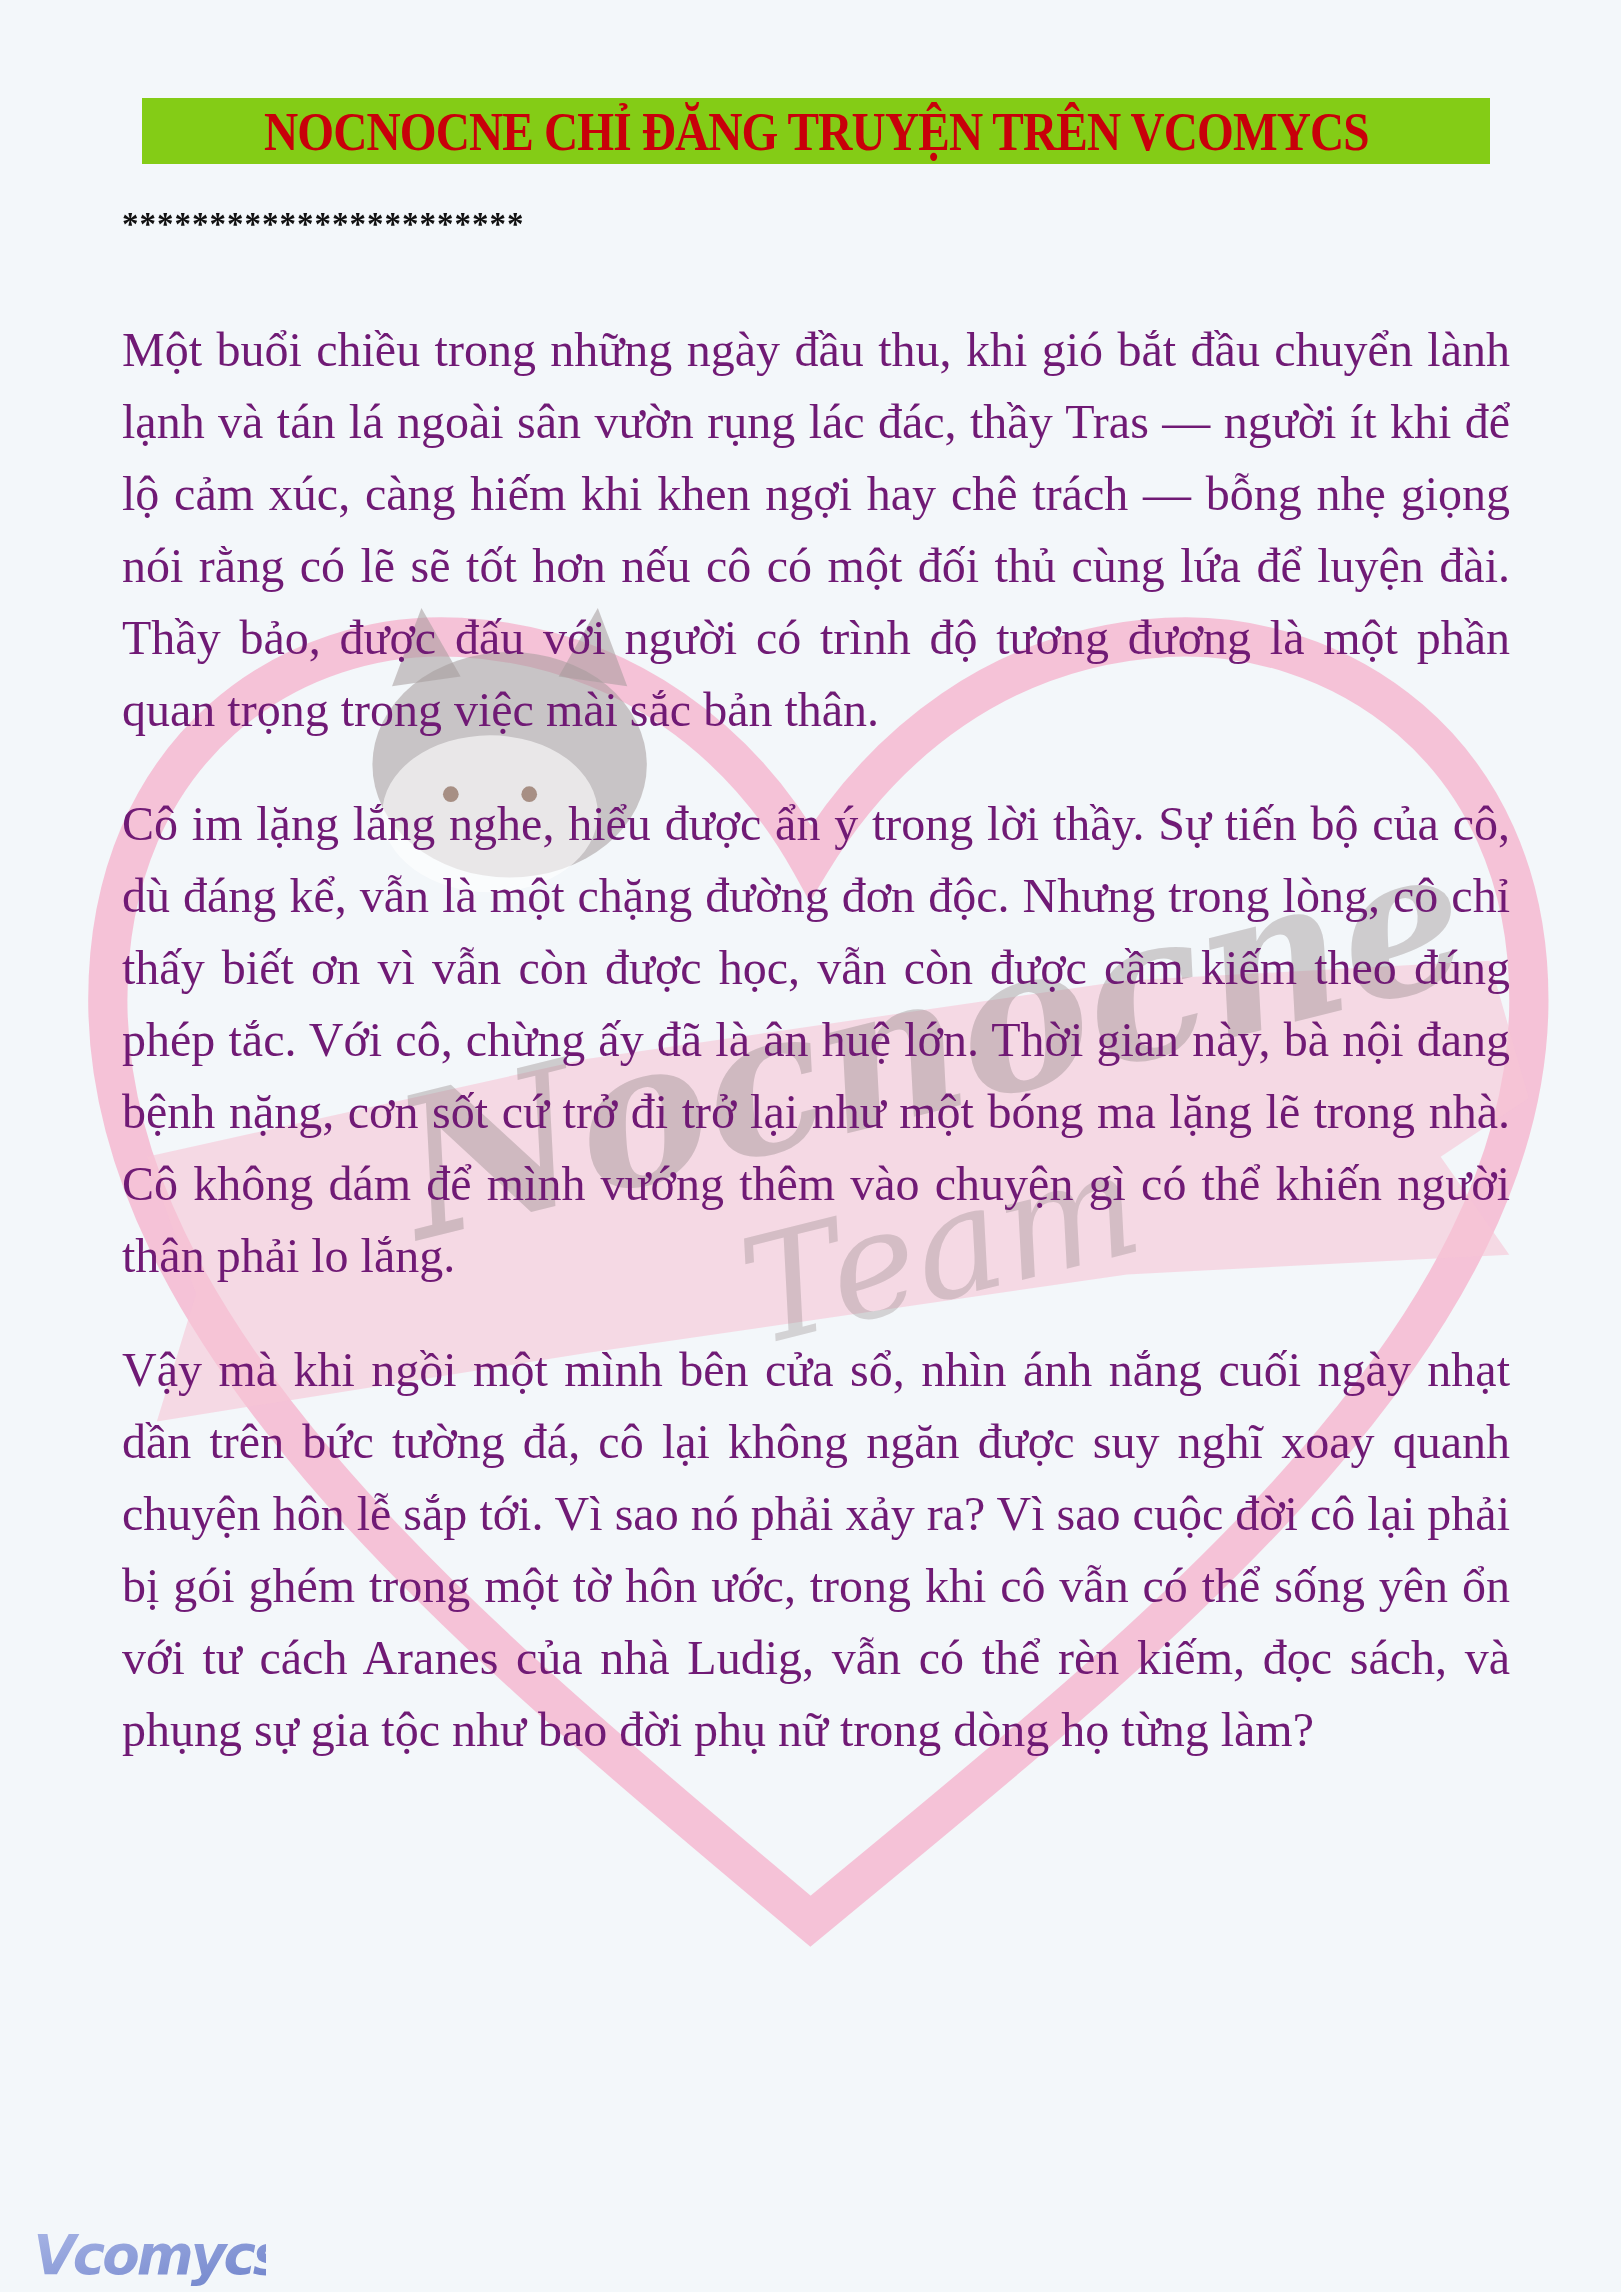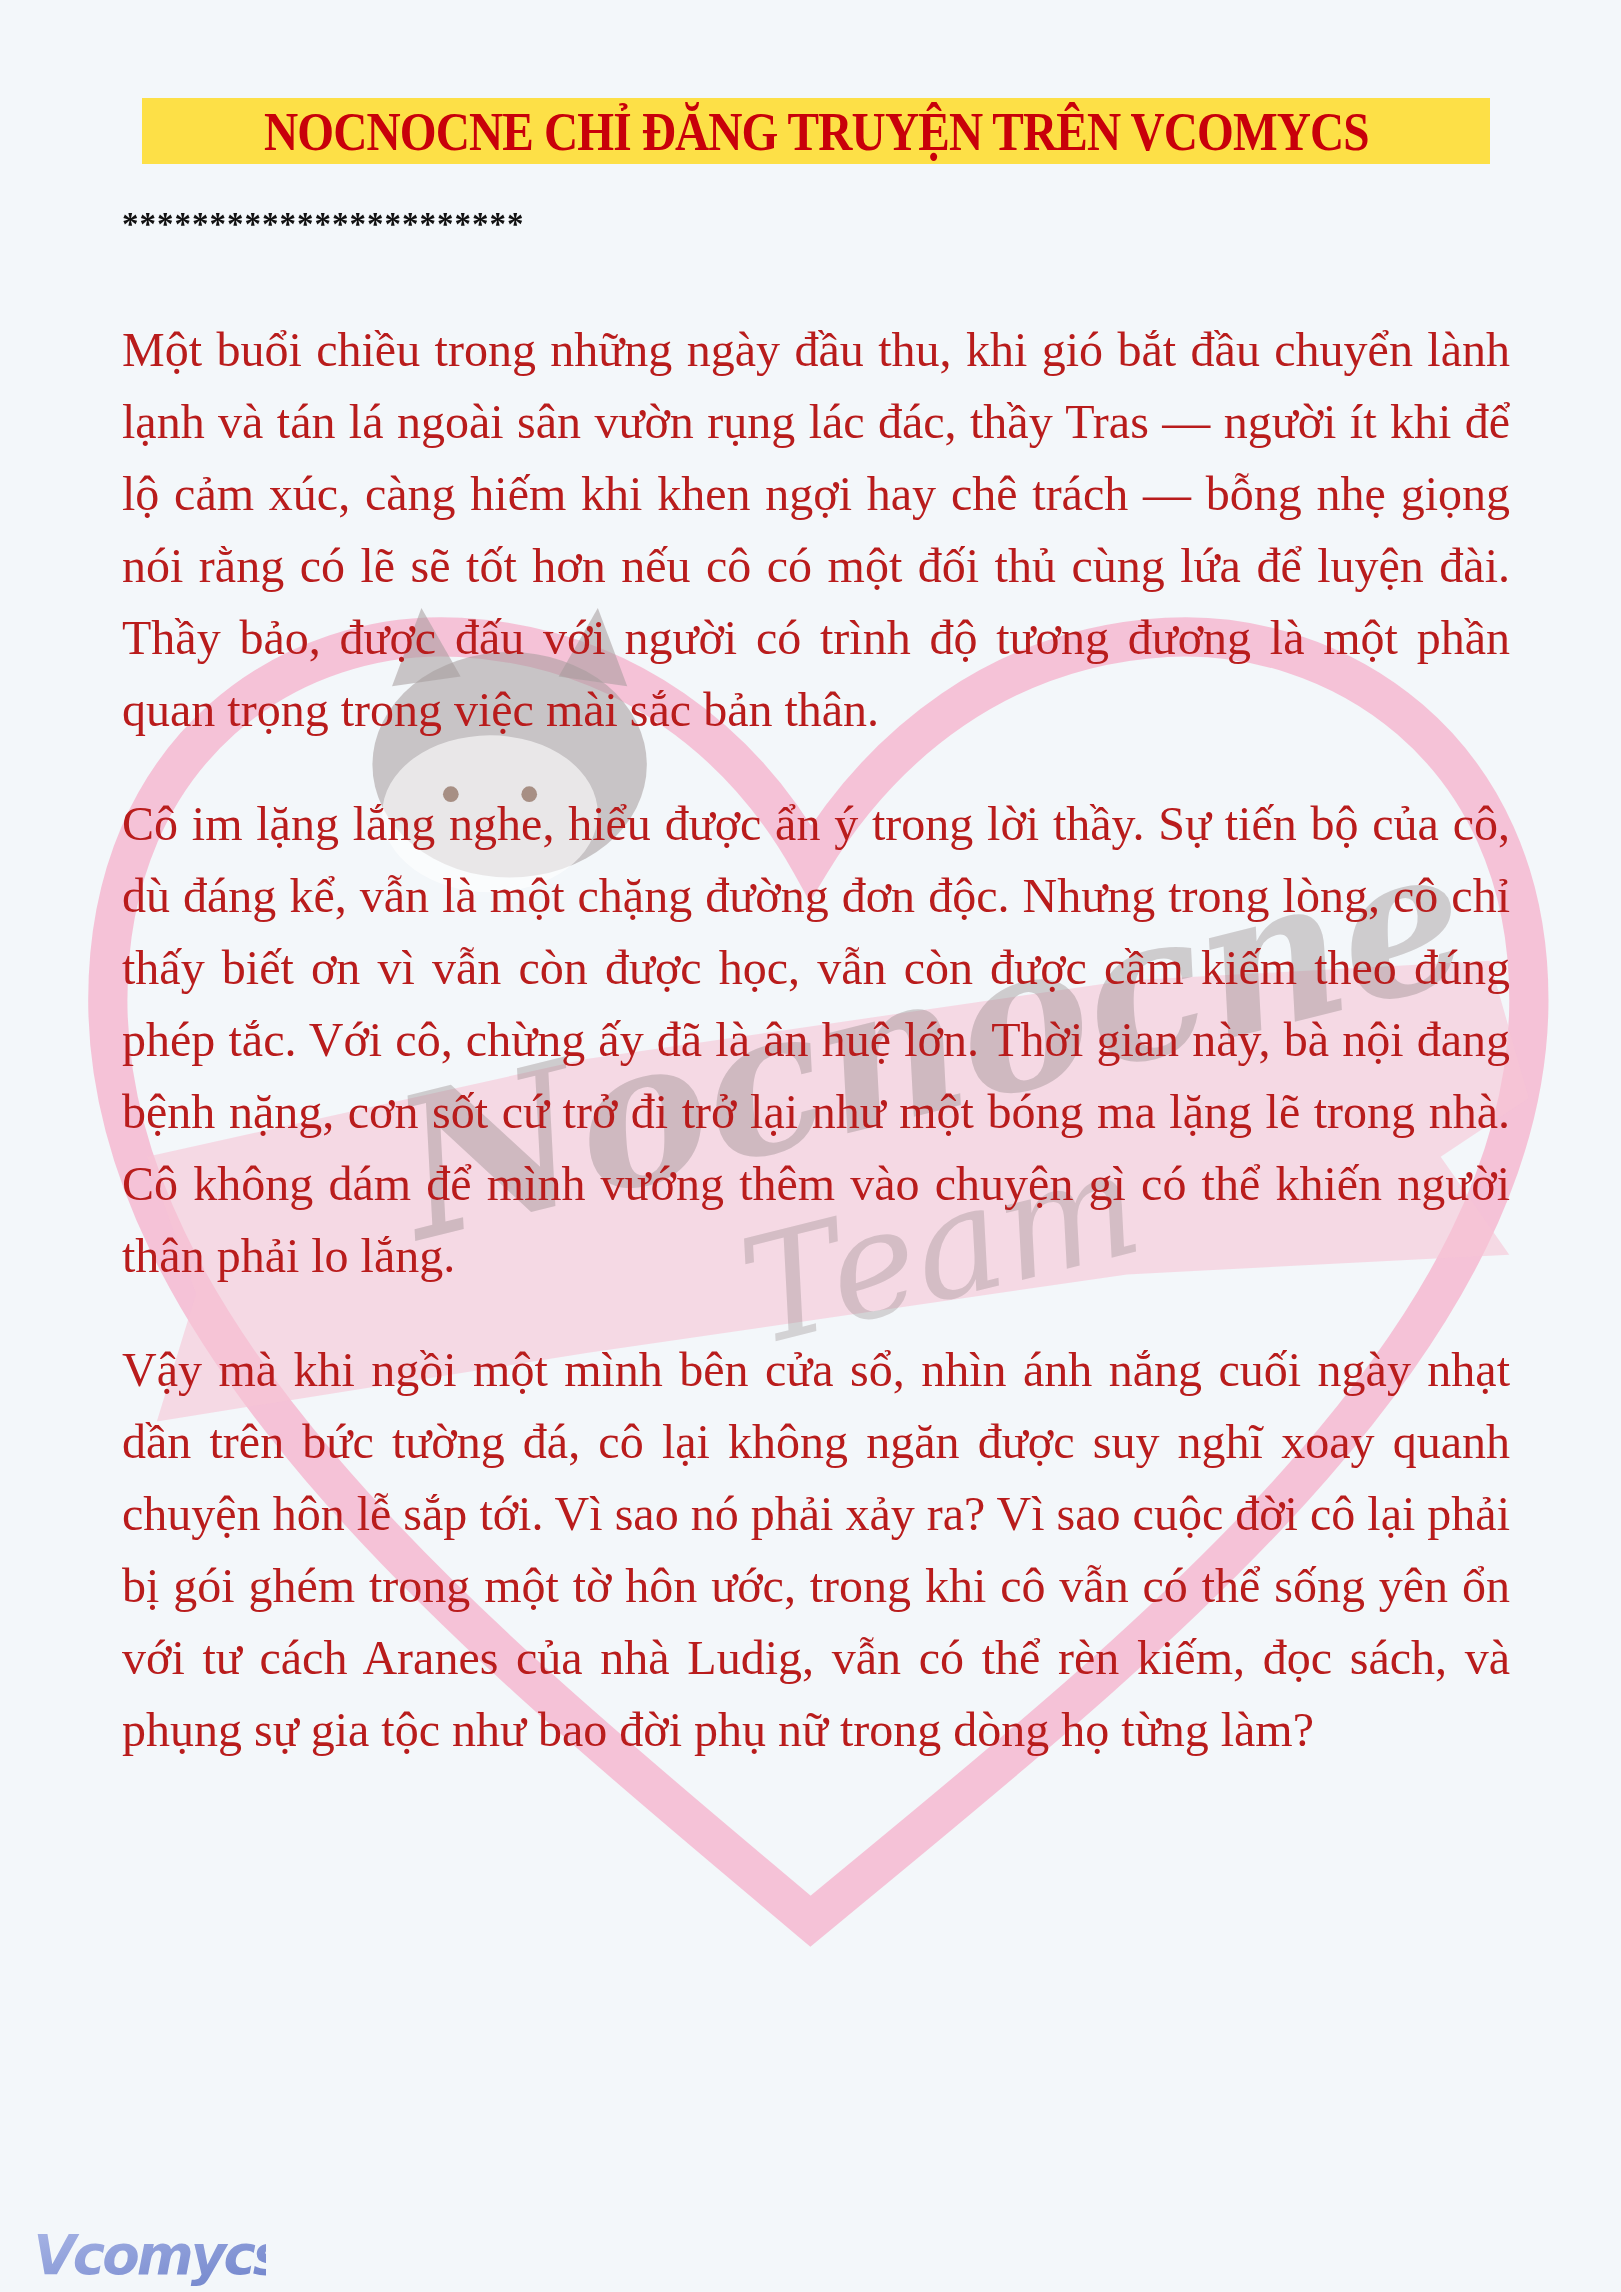--- a/index.html
+++ b/index.html
@@ -1,21 +1,21 @@
 <!DOCTYPE html>
 <html><head>
 <meta charset="utf-8">
 <style>
   html,body{margin:0;padding:0;}
   body{width:1621px;height:2293px;background:#f3f7fa;position:relative;overflow:hidden;font-family:"Liberation Serif","DejaVu Serif",serif;}
   .watermark{position:absolute;left:0;top:0;width:1621px;height:2293px;z-index:0;pointer-events:none;}
-  .title-banner{position:absolute;left:142px;top:98px;width:1348px;height:66px;background:#fde047;display:flex;align-items:center;justify-content:center;z-index:2;}
+  .title-banner{position:absolute;left:142px;top:98px;width:1348px;height:66px;background:#84cc16;display:flex;align-items:center;justify-content:center;z-index:2;}
   .title-text{color:#c8000a;font-weight:bold;font-size:55px;letter-spacing:-1px;transform:scaleX(0.86);white-space:nowrap;}
   .stars{position:absolute;left:122px;top:206px;font-size:33px;font-weight:bold;color:#111;letter-spacing:1px;z-index:2;}
-  .content{position:absolute;left:122px;top:314px;width:1388px;z-index:2;color:#b91c1c;}
+  .content{position:absolute;left:122px;top:314px;width:1388px;z-index:2;color:#701a75;}
   .para{font-size:48px;line-height:72px;text-align:justify;margin:0 0 42px 0;text-align-last:left;}
   .logo{position:absolute;left:31px;top:2217px;z-index:2;font-family:"DejaVu Sans",sans-serif;font-weight:bold;font-style:italic;font-size:57px;letter-spacing:-2px;}
 </style>
 </head>
 <body>
 
 <svg class="watermark" viewBox="0 0 1654 2339" xmlns="http://www.w3.org/2000/svg">
 
   <path d="M827 1960 C 520 1700, 110 1380, 110 1020 C 110 760, 300 640, 470 650 C 640 660, 760 760, 827 880 C 900 760, 1020 660, 1190 650 C 1360 640, 1560 760, 1560 1020 C 1560 1380, 1140 1700, 827 1960 Z" fill="none" stroke="#f4b9d0" stroke-width="40" opacity="0.85"></path>
 

